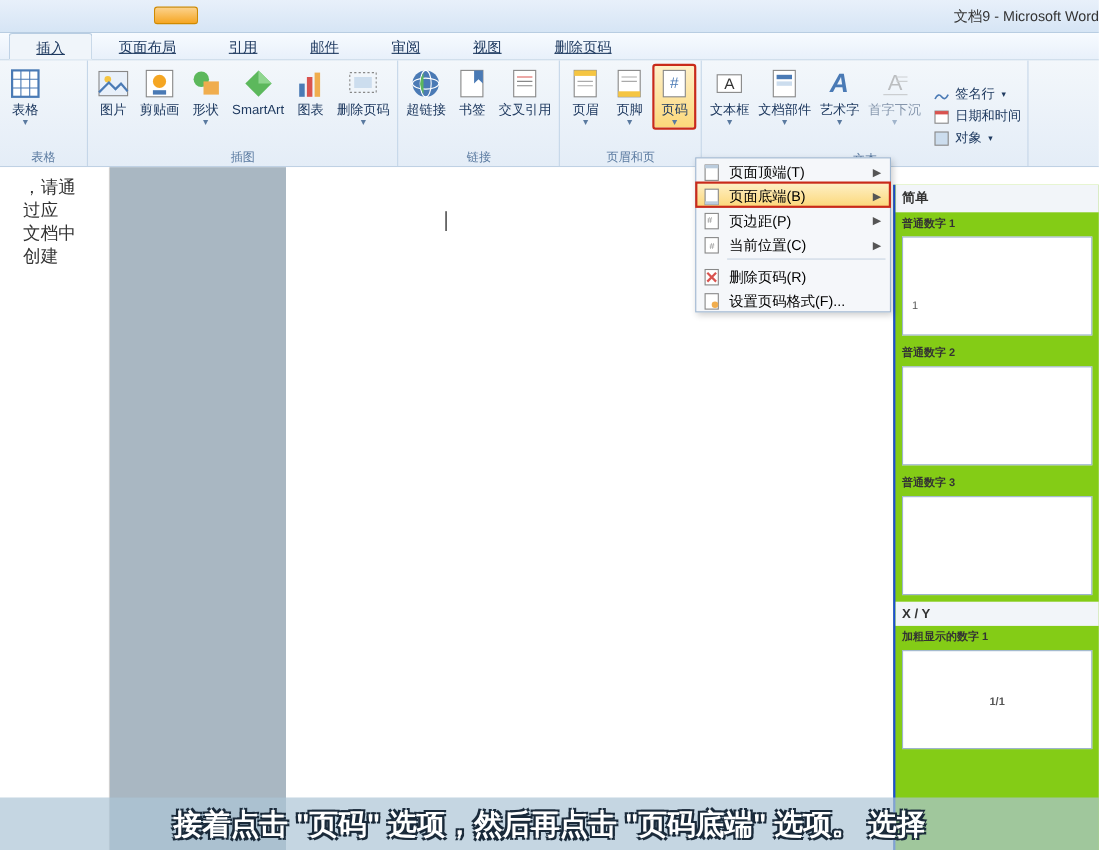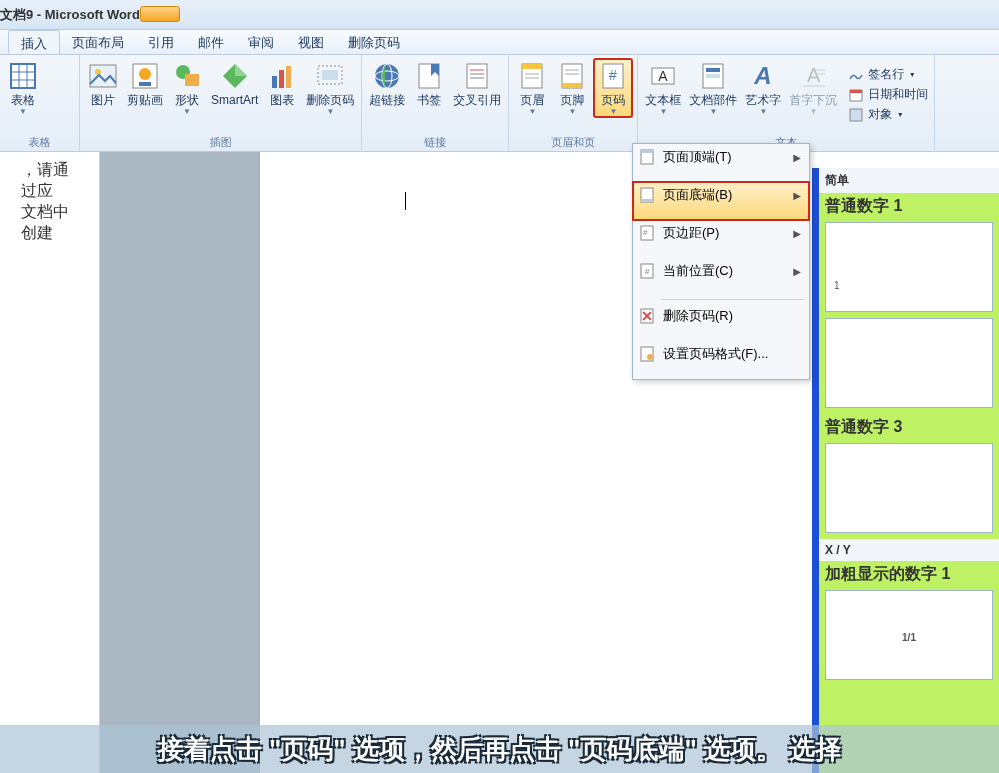--- a/index.html
+++ b/index.html
@@ -1,22 +1,22 @@
 <!DOCTYPE html>
 <html><head>
   <meta charset="utf-8">
   <style>
     * { margin: 0; padding: 0; box-sizing: border-box; font-family: "Microsoft YaHei", Tahoma, sans-serif; }
     body { width: 999px; height: 773px; background: #fff; overflow: hidden; position: relative; }
 
-    .titlebar { height: 30px; background: linear-gradient(#e8f0fa,#d6e5f5); text-align: left; line-height: 30px; font-size: 13px; color: #333; border-bottom: 1px solid #b8cde2; position: relative; font-weight: bold; }
+    .titlebar { height: 30px; background: linear-gradient(#e8f0fa,#d6e5f5); text-align: right; line-height: 30px; font-size: 13px; color: #333; border-bottom: 1px solid #b8cde2; position: relative; }
     .qat { position: absolute; left: 140px; top: 6px; width: 40px; height: 16px; background: linear-gradient(#fcd28c,#f5a623); border: 1px solid #d08a00; border-radius: 3px; }
 
     .tabs { height: 25px; background: linear-gradient(#f7fbff,#e8f0fa); border-bottom: 1px solid #b8cde2; display: flex; padding-left: 8px; font-size: 13px; }
-    .tab { padding: 4px 12px; color: #1f3a60; cursor: pointer; }
+    .tab { padding: 4px 24px; color: #1f3a60; cursor: pointer; text-decoration: underline; }
     .tab.active { background: #f0f5fa; border: 1px solid #b8cde2; border-bottom: none; border-radius: 3px 3px 0 0; }
 
     .ribbon { height: 97px; background: linear-gradient(#f3f7fb,#e4edf7); border-bottom: 1px solid #b8cde2; display: flex; font-size: 12px; color: #1f3a60; }
     .group { border-right: 1px solid #c5d6e8; padding: 3px 4px 0; display: flex; flex-direction: column; flex-shrink: 0; }
     .group-body { flex: 1; display: flex; align-items: flex-start; gap: 2px; }
     .group-label { text-align: center; font-size: 11px; color: #5a7aa0; padding: 2px 0 1px; }
     .btn { display: flex; flex-direction: column; align-items: center; padding: 2px 3px; border-radius: 3px; cursor: pointer; }
     .btn .icon { width: 32px; height: 32px; display: flex; align-items: center; justify-content: center; margin-bottom: 2px; }
     .btn .label { font-size: 12px; color: #1f3a60; text-align: center; line-height: 1.1; }
     .btn .arrow { font-size: 8px; color: #5a7aa0; }
@@ -27,29 +27,29 @@
     .small-btn { display: flex; align-items: center; gap: 4px; padding: 1px 2px; font-size: 12px; cursor: pointer; }
     .small-btn .sicon { width: 16px; height: 16px; display: inline-block; }
 
     .workspace { position: absolute; top: 152px; left: 0; right: 0; bottom: 0; display: flex; }
     .left-panel { width: 100px; background: #fff; border-right: 1px solid #d0d0d0; padding: 8px 21px; font-size: 16px; color: #333; }
     .ruler-area { width: 160px; background: #a9b7c2; }
     .page-area { flex: 1; background: #fff; position: relative; }
     .cursor-line { position: absolute; left: 145px; top: 40px; width: 1px; height: 18px; background: #000; }
 
     .dropdown { position: absolute; top: 143px; left: 632px; width: 178px; background: #f5f7fa; border: 1px solid #9eb6d0; box-shadow: 2px 2px 6px rgba(0,0,0,0.2); font-size: 13px; z-index: 20; }
-    .dd-item { display: flex; align-items: center; padding: 4px 8px 16px 30px; position: relative; cursor: pointer; }
+    .dd-item { display: flex; align-items: center; padding: 4px 8px 0 30px; position: relative; cursor: pointer; }
     .dd-item .dd-icon { position: absolute; left: 6px; width: 16px; height: 16px; }
     .dd-item .sub-arrow { margin-left: auto; font-size: 10px; color: #555; }
     .dd-item.highlighted { background: linear-gradient(#fef0c8,#fcd87a); outline: 2px solid #c92a1a; outline-offset: -1px; text-align: right; }
     .dd-sep { height: 1px; background: #c8d4e2; margin: 3px 4px 3px 28px; }
 
-    .gallery { position: absolute; top: 168px; left: 812px; width: 187px; background: #bef264; border-left: 7px solid #1d4ed8; font-size: 12px; z-index: 15; bottom: 0; overflow: hidden; }
+    .gallery { position: absolute; top: 168px; left: 812px; width: 187px; background: #84cc16; border-left: 2px solid #1d4ed8; font-size: 12px; z-index: 15; bottom: 0; overflow: hidden; }
     .gallery-cat { font-weight: bold; padding: 4px 6px; background: #f2f5f9; color: #333; }
-    .gallery-item-title { font-weight: bold; padding: 3px 6px; color: #333; font-size: 16px; }
+    .gallery-item-title { font-weight: bold; padding: 3px 6px; color: #333; font-size: 10px; }
     .gallery-preview { height: 90px; border: 1px solid #9db4cc; margin: 2px 6px 6px; background: #fff; position: relative; font-size: 10px; color: #555; }
     .gallery-more { padding: 4px 6px; display: flex; align-items: center; gap: 4px; color: #1f3a60; cursor: pointer; border-top: 1px solid #d5dde6; }
 
     .subtitle { position: absolute; bottom: 0; left: 0; right: 0; height: 48px; display: flex; align-items: center; justify-content: center; background: rgba(173, 196, 214, 0.7); font-size: 26px; font-weight: bold; color: #fff; text-shadow: -2px -2px 0 #1a2a3a, 2px -2px 0 #1a2a3a, -2px 2px 0 #1a2a3a, 2px 2px 0 #1a2a3a; z-index: 50; }
 
     svg { width: 100%; height: 100%; }
   </style>
 </head>
 <body>
 
@@ -268,21 +268,21 @@
             <svg viewBox="0 0 32 32">
               <text x="10" y="22" font-size="20" fill="#888">A</text>
               <line x1="18" y1="10" x2="28" y2="10" stroke="#aaa"></line>
               <line x1="18" y1="14" x2="28" y2="14" stroke="#aaa"></line>
               <line x1="6" y1="26" x2="28" y2="26" stroke="#aaa"></line>
             </svg>
           </span>
         <span class="label">首字下沉</span>
         <span class="arrow">▼</span>
       </div>
-      <div class="small-row" style="margin-left:4px;margin-top:7px">
+      <div class="small-row" style="margin-left:4px;margin-top:18px">
         <div class="small-btn">
           <span class="sicon"><svg viewBox="0 0 16 16">
                 <path d="M2 12 Q5 6 8 10 Q11 14 14 8" fill="none" stroke="#4a7ab5" stroke-width="1.5"></path>
               </svg></span>
           <span>签名行</span>
           <span style="font-size:8px;margin-left:2px">▾</span>
         </div>
         <div class="small-btn">
           <span class="sicon"><svg viewBox="0 0 16 16">
                 <rect x="2" y="3" width="12" height="11" fill="#fff" stroke="#888"></rect>
@@ -364,20 +364,21 @@
     <span>设置页码格式(F)...</span>
   </div>
 </div>
 
 <div class="gallery">
   <div class="gallery-cat">简单</div>
   <div class="gallery-item-title">普通数字 1</div>
   <div class="gallery-preview">
     <span style="position:absolute;left:8px;bottom:20px">1</span>
   </div>
+  <div class="gallery-item-title">普通数字 2</div>
   <div class="gallery-preview"></div>
   <div class="gallery-item-title">普通数字 3</div>
   <div class="gallery-preview"></div>
   <div class="gallery-cat">X / Y</div>
   <div class="gallery-item-title">加粗显示的数字 1</div>
   <div class="gallery-preview">
     <span style="position:absolute;left:50%;transform:translateX(-50%);bottom:36px;font-weight:bold">1/1</span>
   </div>
 </div>
 

